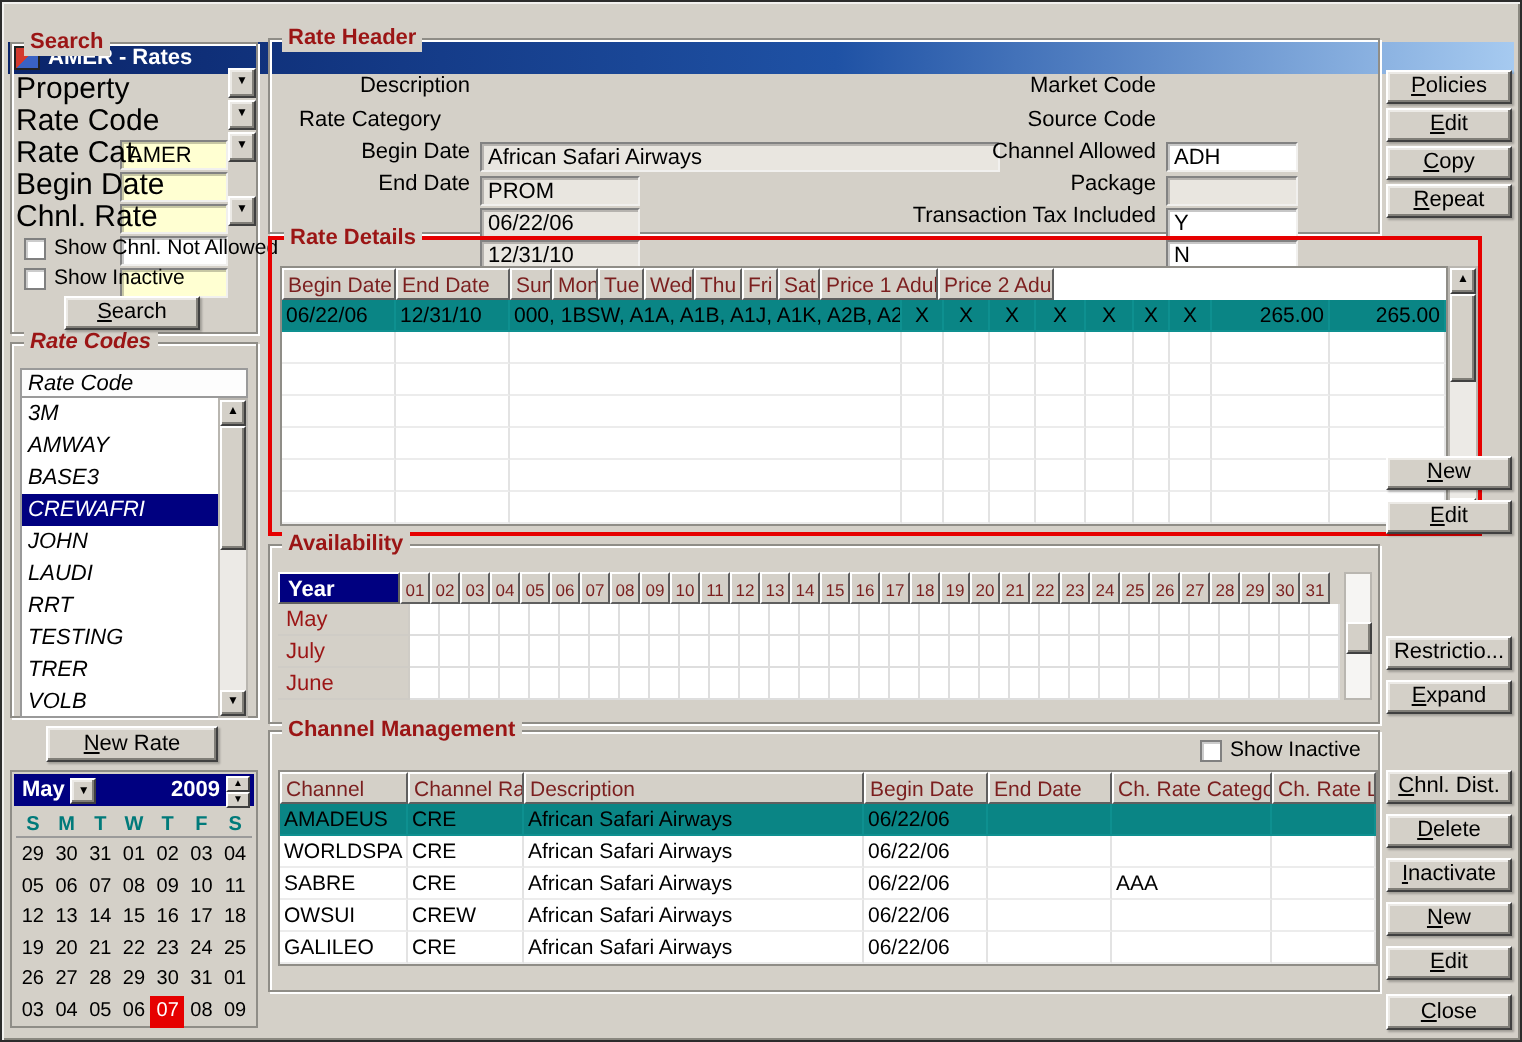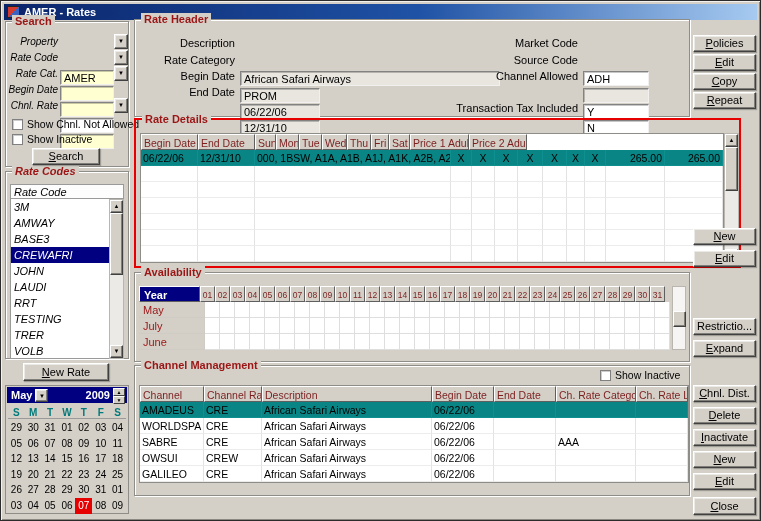--- a/index.html
+++ b/index.html
@@ -3,33 +3,33 @@
 <meta charset="utf-8">
 <style>
   * { box-sizing:border-box; margin:0; padding:0; }
   html,body { width:761px; height:521px; }
   body { font-family:"Liberation Sans", sans-serif; font-size:11px; color:#000; background:#fff; }
 
   #window { position:relative; width:761px; height:521px; background:#d4d0c8;
             border:1px solid #2c2c2c; overflow:hidden;
             box-shadow: inset 1px 1px 0 #f2f1ef, inset -1px -1px 0 #8a8880; }
 
-  .titlebar { position:absolute; left:3px; top:3px; right:3px; height:16px;
+  .titlebar { position:absolute; left:3px; top:20px; right:3px; height:16px;
               background:linear-gradient(90deg, var(--c-tb1,#0a246a) 0%, #1f52a5 55%, var(--c-tb2,#a6caf0) 100%);
               color:#fff; display:flex; align-items:center; gap:4px; padding:0 3px; font-weight:bold; }
   .app-icon { width:13px; height:12px; border:1px solid #222; flex:none;
               background:linear-gradient(135deg,#d23a2e 0 50%, #3a62c2 50% 100%); }
 
   .group { position:absolute; border:1px solid #8f8d87;
            box-shadow: inset 1px 1px 0 #fff, 1px 1px 0 #fff; }
   .group.red { border:2px solid var(--c-red,#d40000); box-shadow:none; }
   .legend { position:absolute; top:-7px; left:6px; padding:0 3px; background:#d4d0c8;
             color:var(--c-legend,#9b1515); font-weight:bold; line-height:13px; white-space:nowrap; }
 
-  .s-lbl { position:absolute; text-align:right; white-space:nowrap; font-size:10px;font-style:italic; }
+  .s-lbl { position:absolute; text-align:right; white-space:nowrap; font-size:15px; }
   .rh-lbl { position:absolute; text-align:right; white-space:nowrap; }
 
   .field { position:absolute; height:15px; background:#fff; border:1px solid #828282;
            border-bottom-color:#f1f0ee; border-right-color:#f1f0ee;
            box-shadow: inset 1px 1px 0 rgba(0,0,0,.22); padding:1px 3px 0;
            white-space:nowrap; overflow:hidden;margin-top:36px; }
   .field.req { background:var(--c-yellow,#ffffd2); }
   .field.ro  { background:#e9e6e0; }
 
   .drop-btn, .cal-drop { position:absolute; width:14px; height:15px; background:#d4d0c8;
@@ -230,33 +230,34 @@
         <div class="cal-cell today">07</div>
         <div class="cal-cell">08</div>
         <div class="cal-cell">09</div>
       </div>
   </div>
 
   <div class="group" style="left:133px;top:18px;width:556px;height:98px;">
     <span class="legend">Rate Header</span>
     <span class="rh-lbl" style="top:17px;left:0;width:100px;">Description</span>
     <div class="field ro" style="top:15px;left:105px;width:260px;">African Safari Airways</div>
-    <span class="rh-lbl" style="top:34px;left:0;width:100px;">Rate Category</span>
+    <span class="rh-lbl" style="top:34px;left:0;width:100px;text-align:center;">Rate Category</span>
     <div class="field ro" style="top:32px;left:105px;width:80px;">PROM</div>
     <span class="rh-lbl" style="top:50px;left:0;width:100px;">Begin Date</span>
     <div class="field ro" style="top:48px;left:105px;width:80px;">06/22/06</div>
     <span class="rh-lbl" style="top:66px;left:0;width:100px;">End Date</span>
     <div class="field ro" style="top:64px;left:105px;width:80px;">12/31/10</div>
 
     <span class="rh-lbl" style="top:17px;left:288px;width:155px;">Market Code</span>
     <div class="field" style="top:15px;left:448px;width:66px;">ADH</div>
     <span class="rh-lbl" style="top:34px;left:288px;width:155px;">Source Code</span>
     <div class="field ro" style="top:32px;left:448px;width:66px;"></div>
     <span class="rh-lbl" style="top:50px;left:288px;width:155px;">Channel Allowed</span>
     <div class="field" style="top:48px;left:448px;width:66px;">Y</div>
+    <span class="rh-lbl" style="top:66px;left:288px;width:155px;">Package</span>
     <div class="field" style="top:64px;left:448px;width:66px;">N</div>
     <span class="rh-lbl" style="top:82px;left:288px;width:155px;">Transaction Tax Included</span>
     <div class="field" style="top:80px;left:448px;width:66px;">N</div>
   </div>
 
   <div class="group red" style="left:133px;top:117px;width:607px;height:150px;">
     <span class="legend">Rate Details</span>
     <div class="grid" id="rd-grid" style="left:4px;top:13px;width:584px;height:130px;">
         <div class="g-row hdr">
           <div class="g-cell" style="width: 57px;">Begin Date</div>

